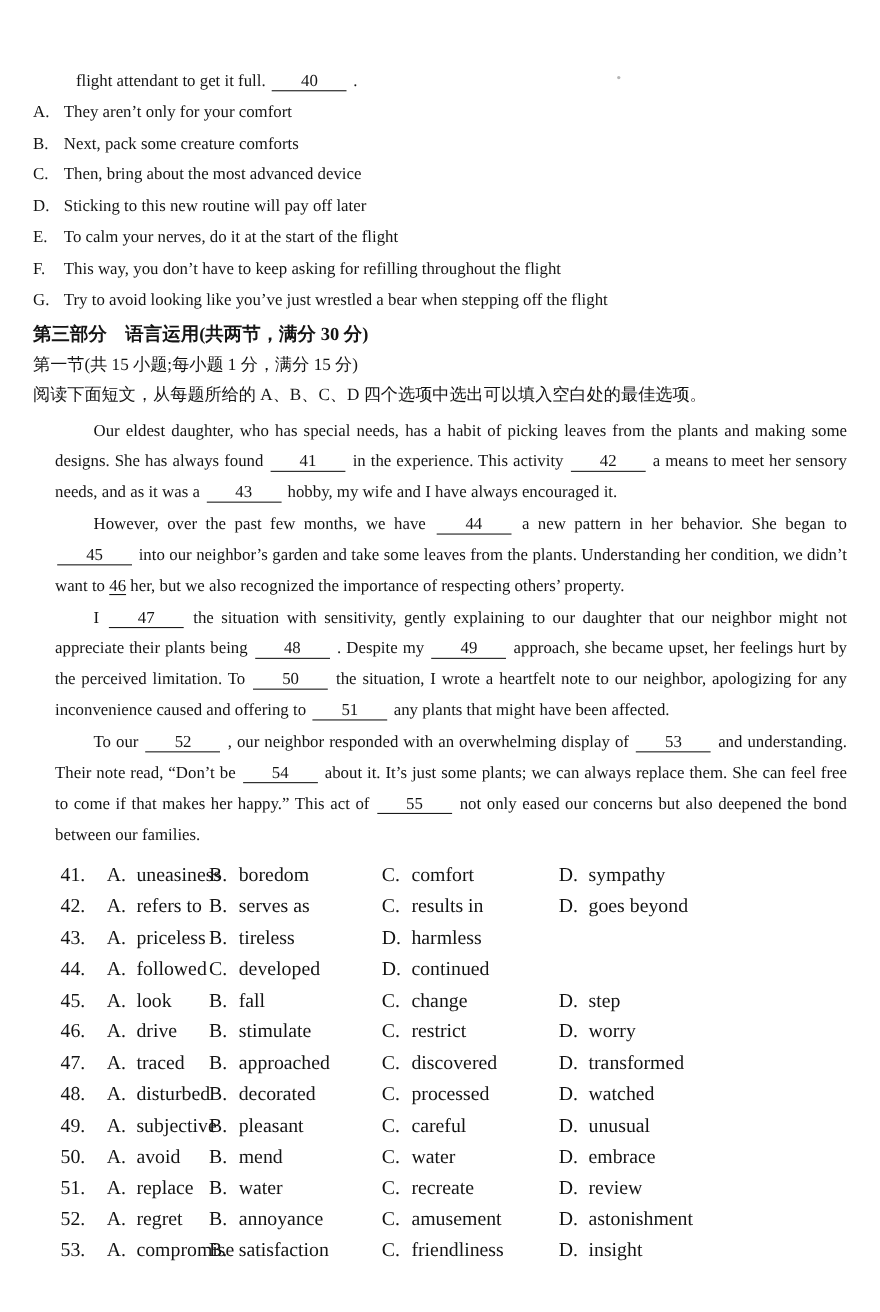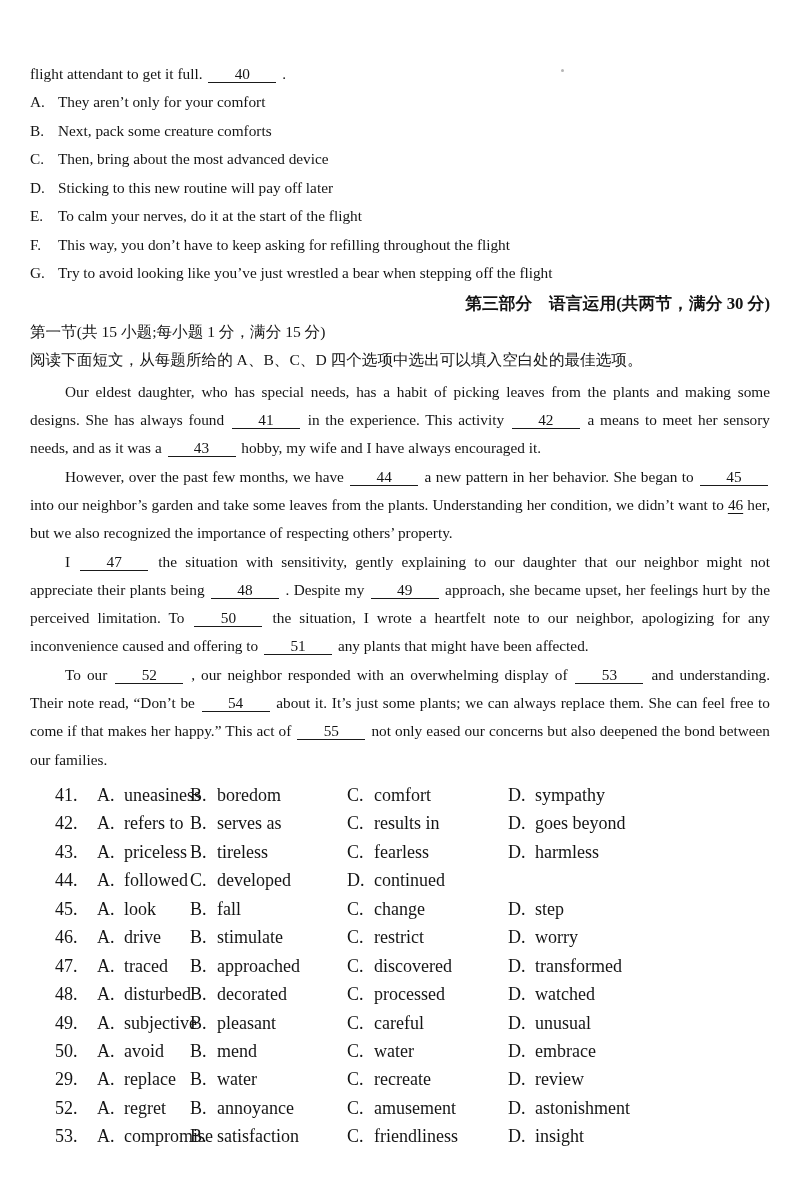--- a/index.html
+++ b/index.html
@@ -12,38 +12,38 @@
     position: relative;
   }
   .page {
     position: relative;
     padding: 60px 30px 0 30px;
     width: 740px;
   }
   .line {
     font-size: 15.3px;
     line-height: 28.4px;
+    margin-left: 39px;
   }
   .lead-line { white-space: nowrap; }
   .choice-line {
     font-size: 15.3px;
     line-height: 28.45px;
     white-space: nowrap;
   }
   .choice-label { display: inline-block; width: 28px; }
   .part-title {
     font-weight: 700;
     font-size: 16.8px;
     line-height: 29px;
     margin-top: 1px;
-    text-align: right;
   }
   .sub-title { font-size: 15.6px; line-height: 28.6px; }
   .instructions { font-size: 15.6px; line-height: 28.6px; }
-  .passage { margin-top: 3px; }
+  .passage { margin-top: 3px; margin-left: 20px; }
   .para {
     margin: 0;
     font-size: 15.3px;
     line-height: 28.3px;
     text-align: justify;
     text-indent: 35px;
   }
   .blank {
     display: inline-block;
     min-width: 62px;
@@ -119,21 +119,20 @@
         <span class="q-num">42.</span>
         <span class="q-opt"><span class="opt-letter">A.</span><span class="opt-text">refers to</span></span>
         <span class="q-opt"><span class="opt-letter">B.</span><span class="opt-text">serves as</span></span>
         <span class="q-opt"><span class="opt-letter">C.</span><span class="opt-text">results in</span></span>
         <span class="q-opt"><span class="opt-letter">D.</span><span class="opt-text">goes beyond</span></span>
       </div>
       <div class="q-row">
         <span class="q-num">43.</span>
         <span class="q-opt"><span class="opt-letter">A.</span><span class="opt-text">priceless</span></span>
         <span class="q-opt"><span class="opt-letter">B.</span><span class="opt-text">tireless</span></span>
-        <span class="q-opt"><span class="opt-letter">C.</span><span class="opt-text">fearless</span></span>
         <span class="q-opt"><span class="opt-letter">D.</span><span class="opt-text">harmless</span></span>
       </div>
       <div class="q-row">
         <span class="q-num">44.</span>
         <span class="q-opt"><span class="opt-letter">A.</span><span class="opt-text">followed</span></span>
         <span class="q-opt"><span class="opt-letter">C.</span><span class="opt-text">developed</span></span>
         <span class="q-opt"><span class="opt-letter">D.</span><span class="opt-text">continued</span></span>
       </div>
       <div class="q-row">
         <span class="q-num">45.</span>
@@ -171,21 +170,21 @@
         <span class="q-opt"><span class="opt-letter">D.</span><span class="opt-text">unusual</span></span>
       </div>
       <div class="q-row">
         <span class="q-num">50.</span>
         <span class="q-opt"><span class="opt-letter">A.</span><span class="opt-text">avoid</span></span>
         <span class="q-opt"><span class="opt-letter">B.</span><span class="opt-text">mend</span></span>
         <span class="q-opt"><span class="opt-letter">C.</span><span class="opt-text">water</span></span>
         <span class="q-opt"><span class="opt-letter">D.</span><span class="opt-text">embrace</span></span>
       </div>
       <div class="q-row">
-        <span class="q-num">29.</span>
+        <span class="q-num">51.</span>
         <span class="q-opt"><span class="opt-letter">A.</span><span class="opt-text">replace</span></span>
         <span class="q-opt"><span class="opt-letter">B.</span><span class="opt-text">water</span></span>
         <span class="q-opt"><span class="opt-letter">C.</span><span class="opt-text">recreate</span></span>
         <span class="q-opt"><span class="opt-letter">D.</span><span class="opt-text">review</span></span>
       </div>
       <div class="q-row">
         <span class="q-num">52.</span>
         <span class="q-opt"><span class="opt-letter">A.</span><span class="opt-text">regret</span></span>
         <span class="q-opt"><span class="opt-letter">B.</span><span class="opt-text">annoyance</span></span>
         <span class="q-opt"><span class="opt-letter">C.</span><span class="opt-text">amusement</span></span>

